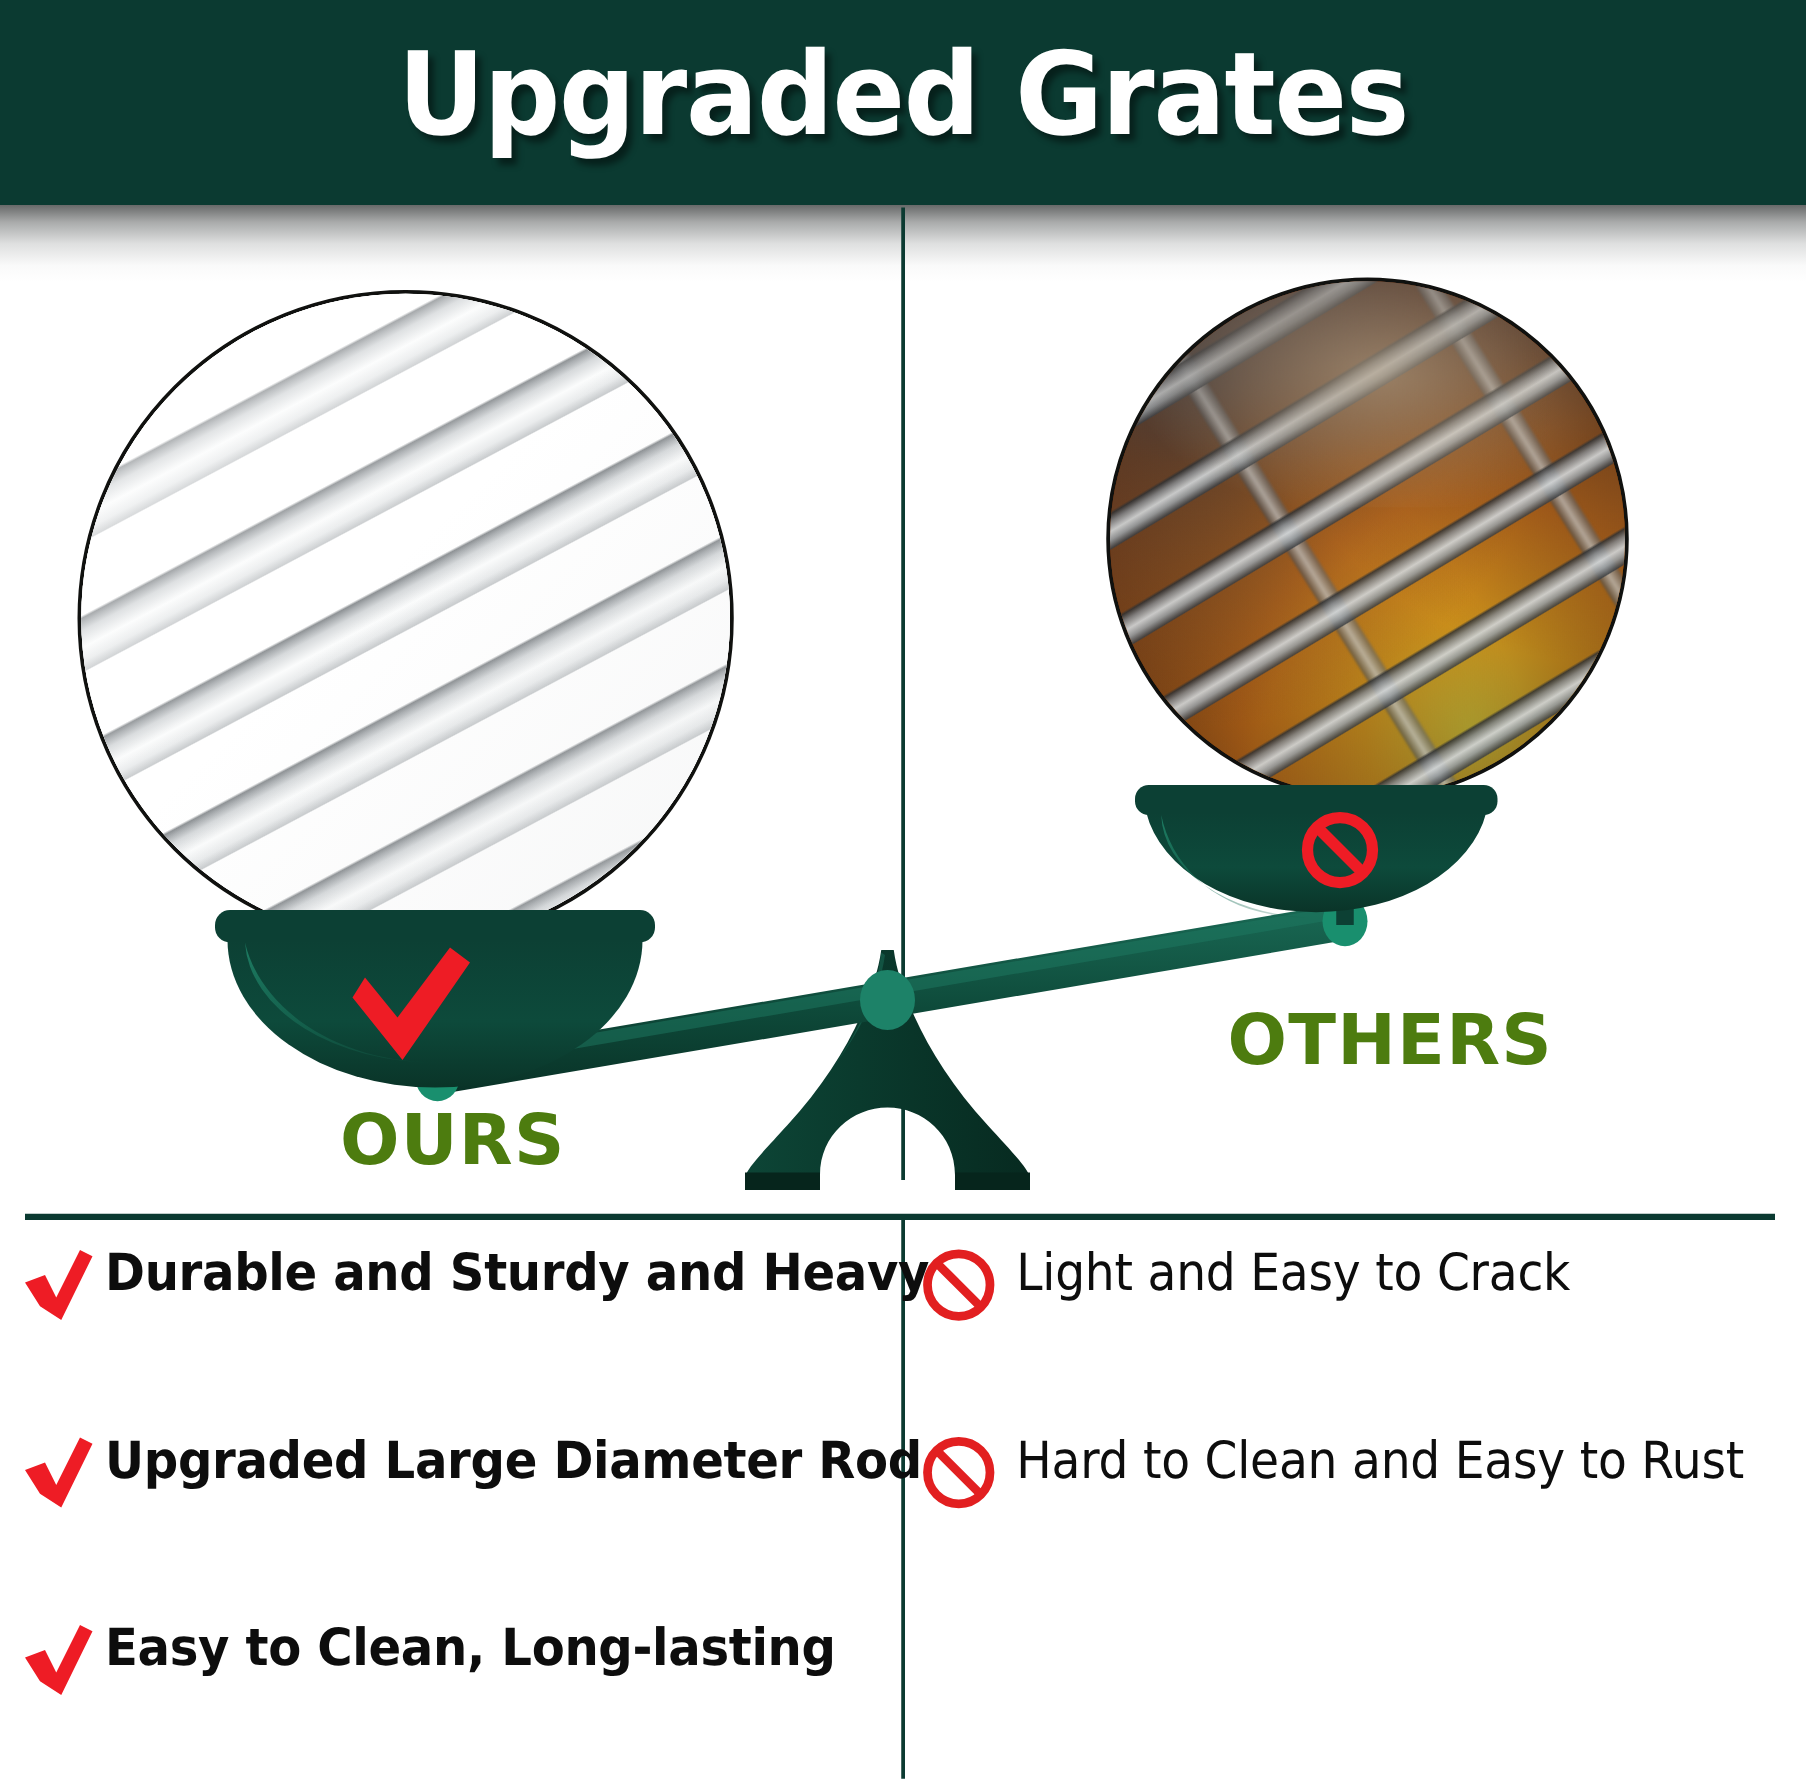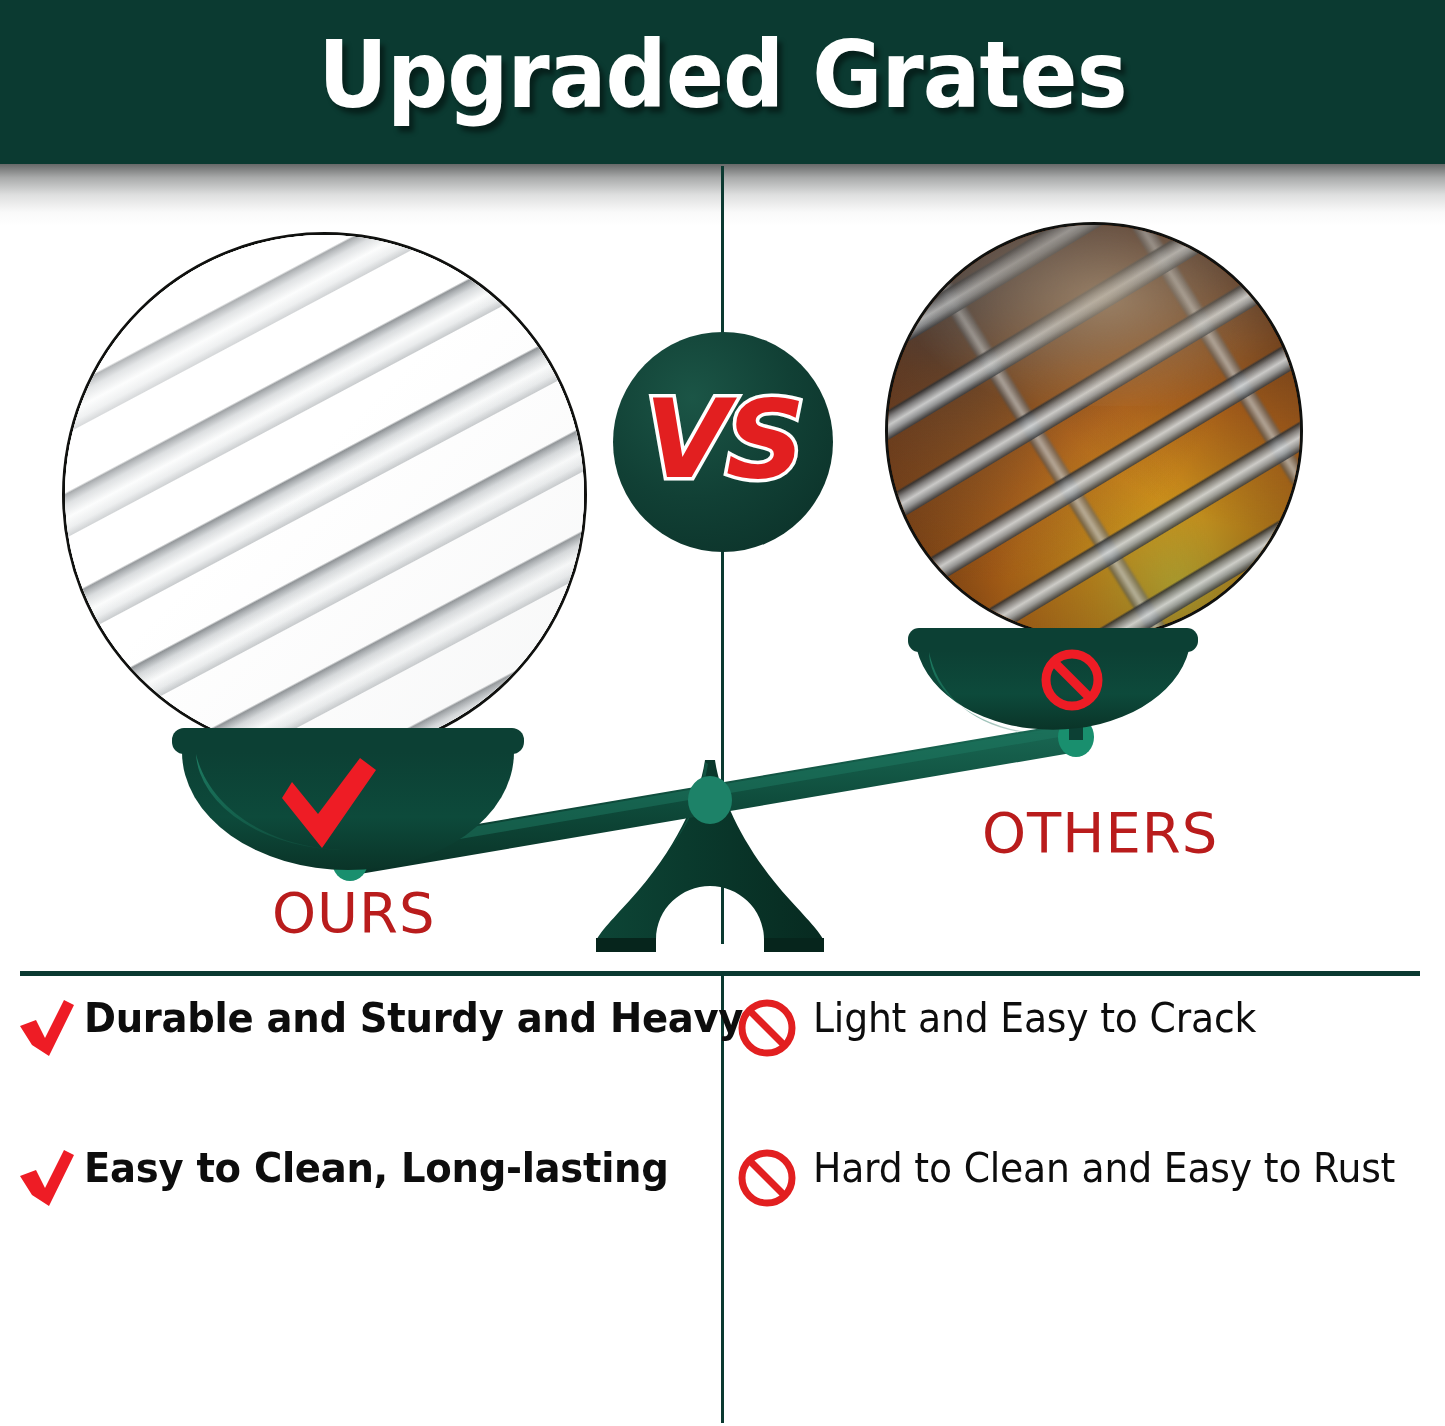--- a/index.html
+++ b/index.html
@@ -236,23 +236,23 @@
     text-shadow: 0 0 1px #ffffff;
   }
 
   
   #scale { position: absolute; left: 0; top: 600px; width: 1445px; height: 360px; }
 
   
   .scale-label {
     position: absolute;
     font-family: "DejaVu Sans", sans-serif;
-    font-weight: normal;
+    font-weight: bold;
     font-size: 56px;
-    color: #b91c1c;
+    color: #4d7c0f;
     letter-spacing: 1px;
     white-space: nowrap;
   }
   #label-ours   { left: 272px; top: 880px; }
   #label-others { left: 982px; top: 800px; }
 
   
   .features {
     position: absolute;
     top: 996px;
@@ -320,23 +320,20 @@
   </div>
 
   <div class="photo-circle" id="circle-others">
     <div class="fire-bg"></div>
     <div class="fire-embers"></div>
     <div class="fire-crossbars"></div>
     <div class="fire-bars"></div>
     <div class="fire-smoke"></div>
   </div>
 
-  <div id="vs-badge">
-    <span class="vs-text">VS</span>
-  </div>
 
   <svg id="scale" viewBox="0 0 1445 360">
     <defs>
       <linearGradient id="panGrad" x1="0" y1="0" x2="0" y2="1">
         <stop offset="0%" stop-color="#0c4034"></stop>
         <stop offset="55%" stop-color="#0d4a3b"></stop>
         <stop offset="100%" stop-color="#0a3428"></stop>
       </linearGradient>
       <linearGradient id="panHi" x1="0" y1="0" x2="1" y2="1">
         <stop offset="0%" stop-color="#20866a" stop-opacity="0.95"></stop>
@@ -412,20 +409,28 @@
 
     <div class="feature-row">
       <span class="feature-icon">
         <svg class="check-svg" viewBox="0 0 64 64">
           <path d="M6 30 L 22 24 L 31 42 L 50 4 L 60 9 L 35 60 L 18 49 Z" fill="#ee1c25"></path>
         </svg>
       </span>
       <span class="feature-text">Durable and Sturdy and Heavy</span>
     </div>
 
+    <div class="feature-row">
+      <span class="feature-icon">
+        <svg class="check-svg" viewBox="0 0 64 64">
+          <path d="M6 30 L 22 24 L 31 42 L 50 4 L 60 9 L 35 60 L 18 49 Z" fill="#ee1c25"></path>
+        </svg>
+      </span>
+      <span class="feature-text">Upgraded Large Diameter Rod</span>
+    </div>
 
     <div class="feature-row">
       <span class="feature-icon">
         <svg class="check-svg" viewBox="0 0 64 64">
           <path d="M6 30 L 22 24 L 31 42 L 50 4 L 60 9 L 35 60 L 18 49 Z" fill="#ee1c25"></path>
         </svg>
       </span>
       <span class="feature-text">Easy to Clean, Long-lasting</span>
     </div>
   </div>

